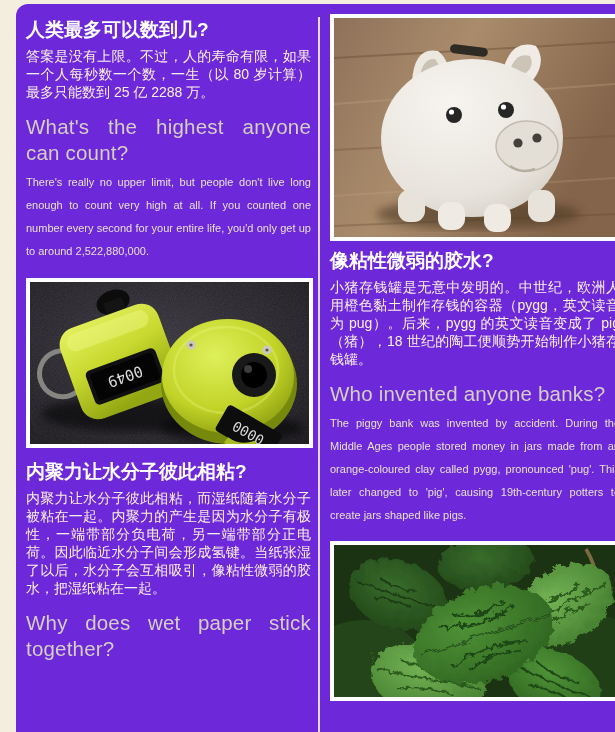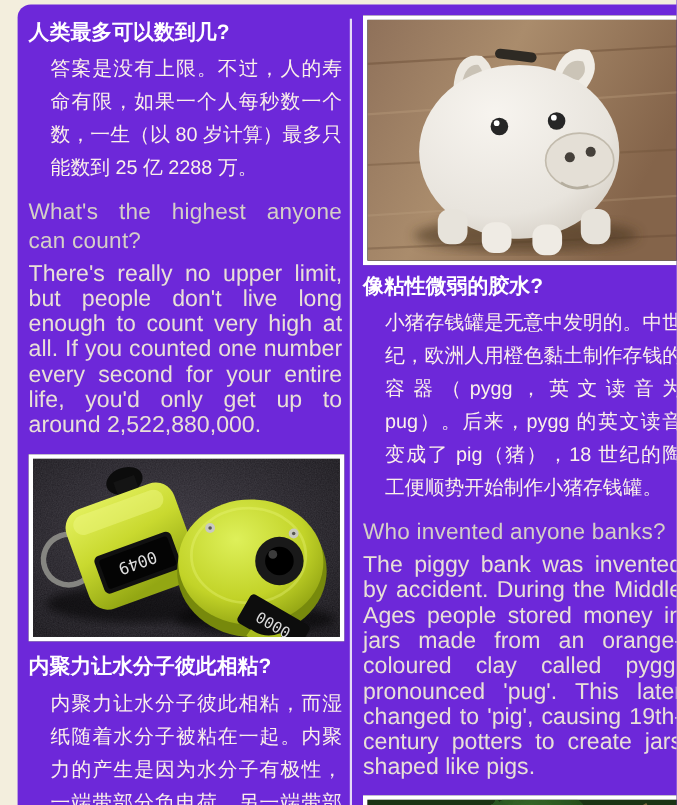--- a/index.html
+++ b/index.html
@@ -20,29 +20,29 @@
   }
   .col { position:absolute; top:6px; }
   .col-left  { left:10px;  width:285px; }
   .col-right { left:314px; width:290px; }
 
   .zh-h {
     color:#ffffff; font-size:19px; font-weight:700; line-height:1.22;
     margin:8px 0 6px;
   }
   .zh-p {
-    color:#fbf0ea; font-size:18px; line-height:30px;
-    text-align:justify; text-justify:inter-ideograph;margin-left:20px;
+    color:#fbf0ea; font-size:14px; line-height:18px;
+    text-align:justify; text-justify:inter-ideograph;
   }
   .en-h {
     color:#d5cfc7; font-size:20.5px; font-weight:400; line-height:26px;
     margin:13px 0 5px; text-align:justify; letter-spacing:.2px;
   }
   .en-p {
-    color:#e9e0d7; font-size:21px; line-height:23px; text-align:justify;
+    color:#e9e0d7; font-size:11px; line-height:23px; text-align:justify;
   }
   figure.photo {
     border:4px solid #ffffff; background:#222; overflow:hidden;
   }
   figure.photo svg { display:block; width:100%; height:100%; }
   .ph-tally { width:287px; height:170px; margin:15px 0 12px; }
   .ph-piggy { width:290px; height:227px; margin:4px 0 4px; }
   .ph-mint  { width:290px; height:160px; margin-top:14px; }
 </style>
 </head>

